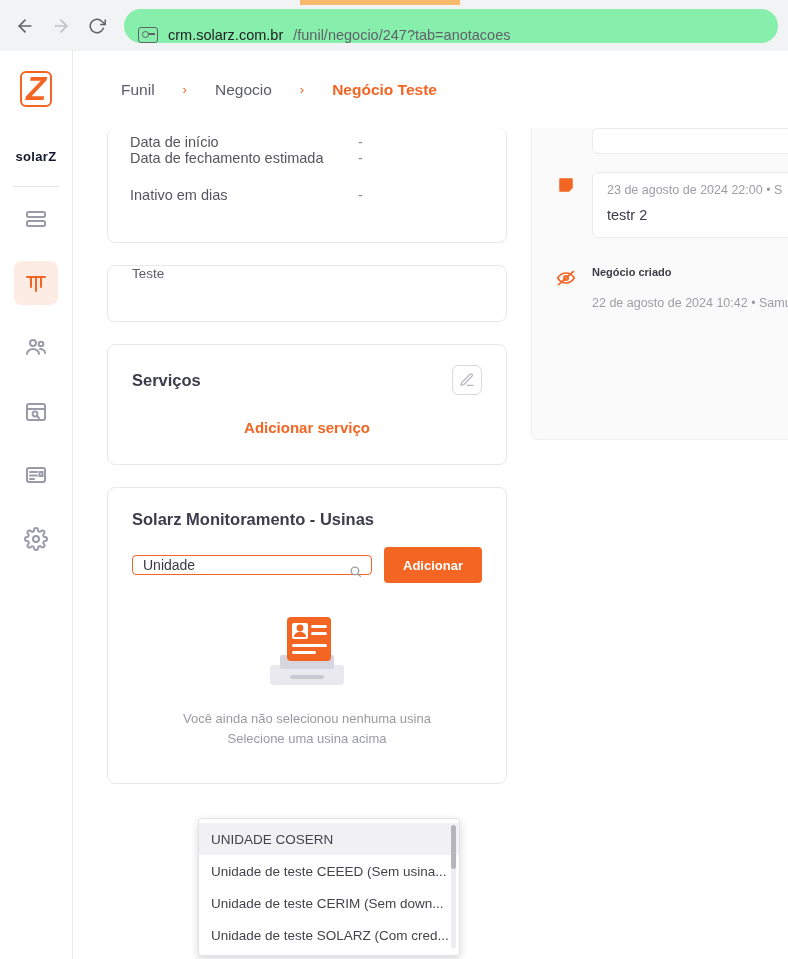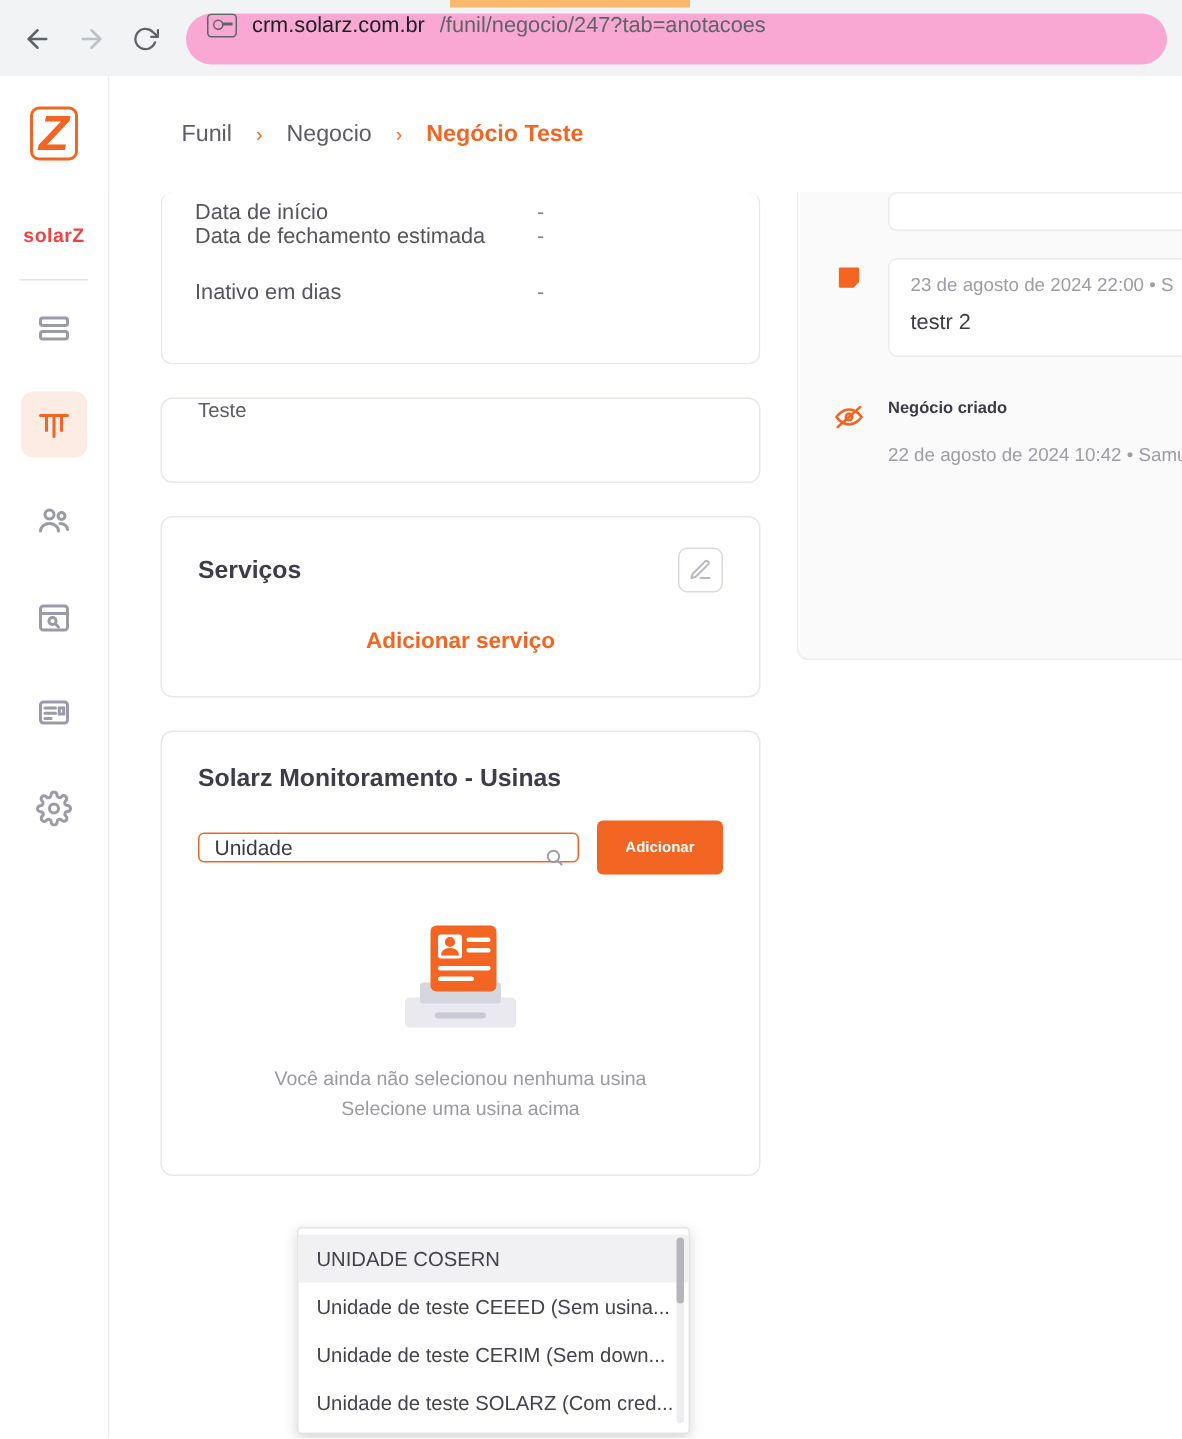--- a/index.html
+++ b/index.html
@@ -23,24 +23,24 @@
   .nav-btn {
     width: 30px; height: 30px;
     display: flex; align-items: center; justify-content: center;
     border-radius: 50%;
     color: #5f6368;
   }
   .nav-btn.disabled { color: #bdc1c6; }
   .omnibox {
     flex: 1;
     height: 34px;
-    background: #f9a8d4;
+    background: #86efac;
     border-radius: 17px;
     display: flex;
-    align-items: flex-start;
+    align-items: flex-end;
     padding: 0 14px;
     gap: 10px;
     margin-left: 6px;
     font-size: 14.5px;
     color: #202124;
     overflow: hidden;
     white-space: nowrap;
   }
   .omnibox .url-dim { color: #5f6368; }
   .tab-strip-hint {
@@ -109,21 +109,21 @@
     width: 32px; height: 36px;
     border: 2.5px solid #f26522;
     border-radius: 6px;
     box-sizing: border-box;
   }
   .logo-z span { position: relative; z-index: 2; font-family: "Liberation Sans", sans-serif; }
   .wordmark {
     margin-top: 36px;
     font-size: 13px;
     font-weight: bold;
-    color: #ef4444;
+    color: #0f172a;
     letter-spacing: .3px;
   }
   .rail-divider {
     width: 46px; height: 1px;
     background: #e4e4ea;
     margin: 22px 0 10px 0;
   }
   .rail-item {
     width: 44px; height: 44px;
     margin-bottom: 20px;
@@ -140,21 +140,21 @@
   .content {
     flex: 1;
     position: relative;
     overflow: hidden;
     background: #ffffff;
   }
   .breadcrumb {
     height: 77px;
     display: flex;
     align-items: center;
-    gap: 16px;
+    gap: 28px;
     padding-left: 48px;
     font-size: 15.5px;
     color: #5b5b6b;
     background: #ffffff;
     position: relative;
     z-index: 4;
   }
   .breadcrumb .sep { color: #f26522; font-size: 13px; }
   .breadcrumb .current { color: #f26522; font-weight: bold; }
 
@@ -262,21 +262,21 @@
     color: #9b9ba6;
     font-size: 13px;
   }
   .btn-add {
     background: #f26522;
     color: #ffffff;
     border: none;
     border-radius: 4px;
     height: 36px;
     padding: 0 19px;
-    font-size: 10px;
+    font-size: 13px;
     font-weight: bold;
     cursor: pointer;
     font-family: "Liberation Sans", sans-serif;
     text-align: center;
   }
   .empty-state {
     text-align: center;
     padding: 26px 0 34px 0;
   }
   .illus {

